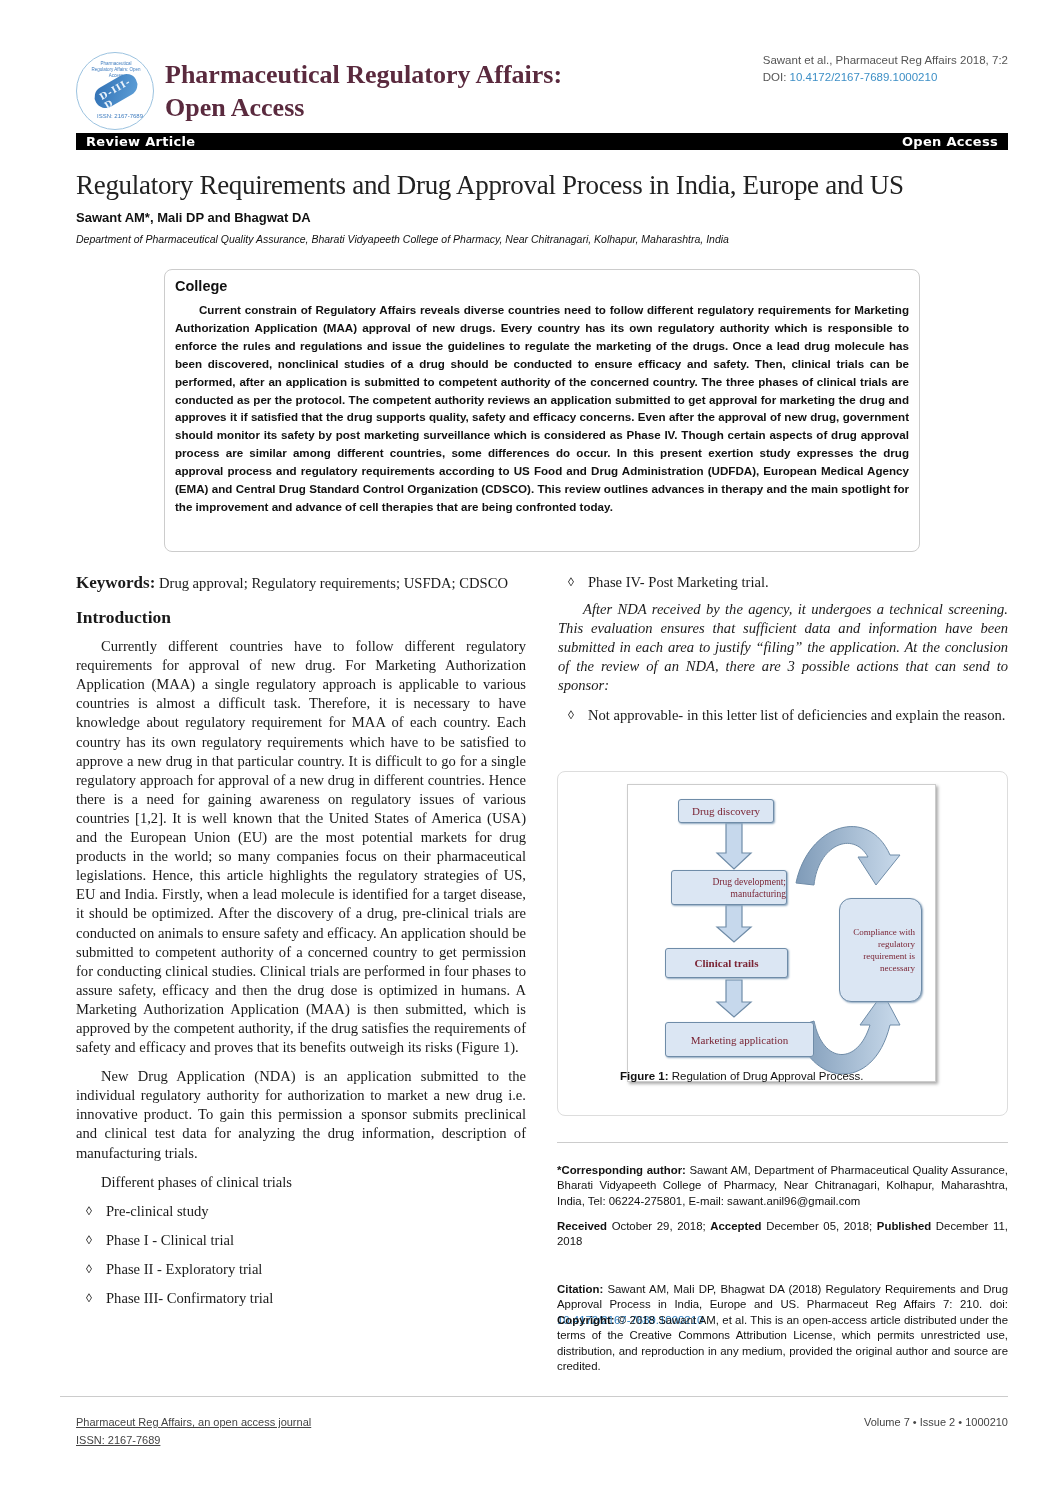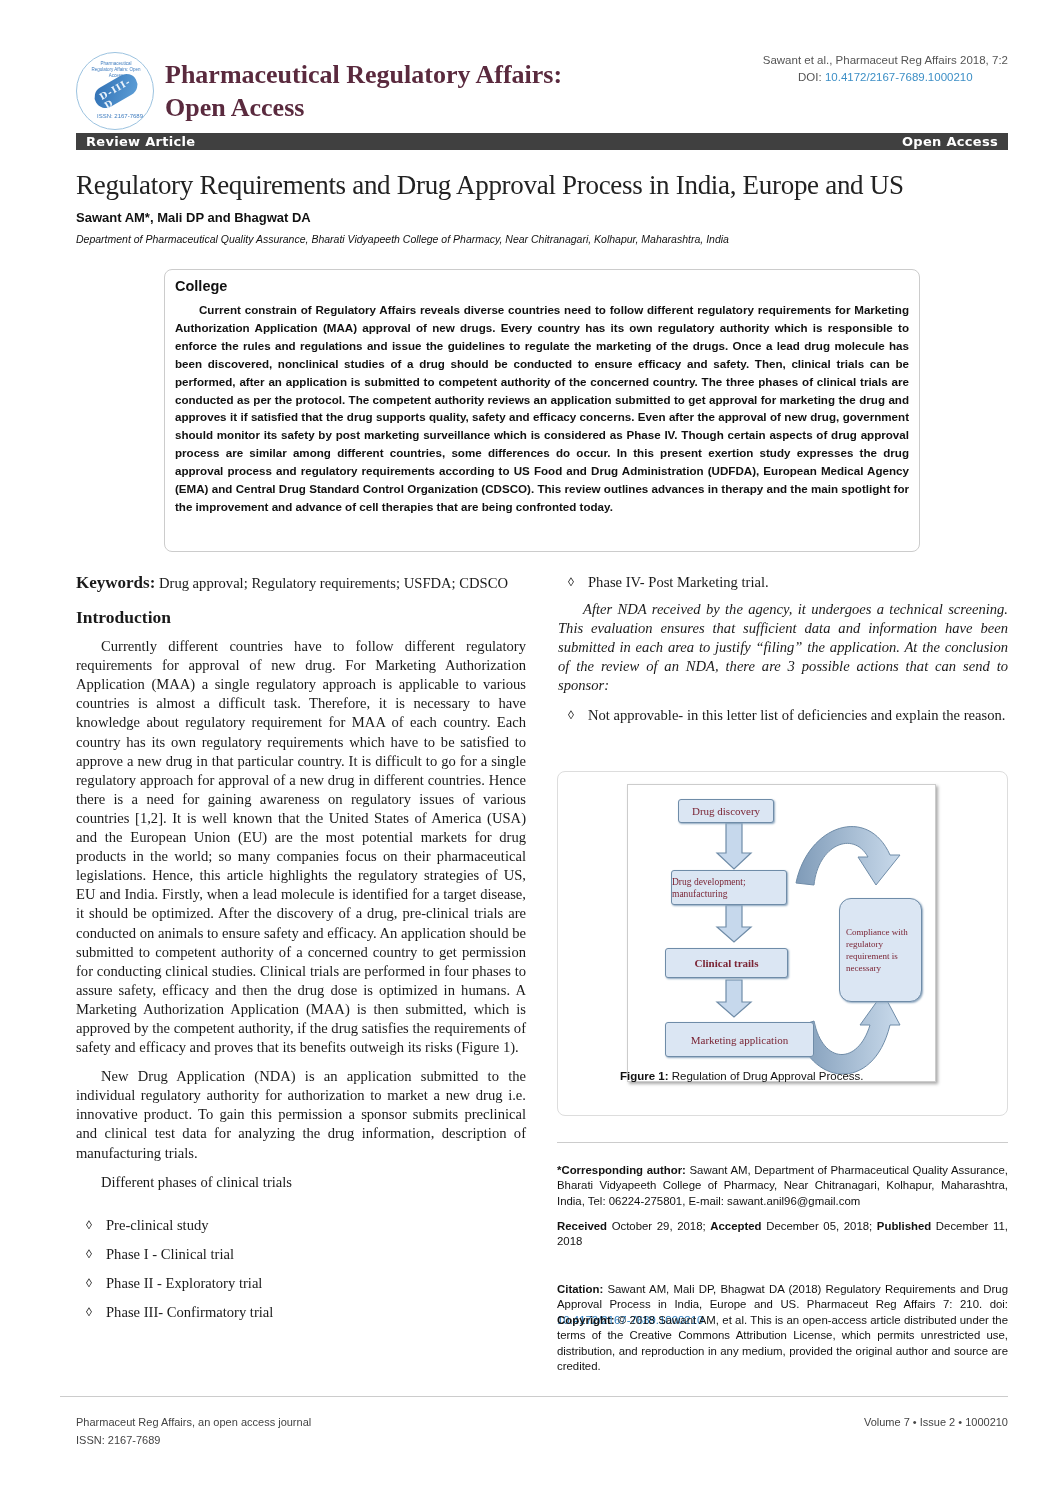--- a/index.html
+++ b/index.html
@@ -8,24 +8,24 @@
 
   
   .logo { left: 76px; top: 52px; width: 78px; height: 78px; border-radius: 50%; border: 1.5px solid #9cc3e0; background: #fff; }
   .logo .pill { position: absolute; left: 16px; top: 27px; width: 46px; height: 22px; border-radius: 11px; background: linear-gradient(135deg,#2f6fb3,#5fa0d8); transform: rotate(-30deg); }
   .logo .pill span { position: absolute; left: 6px; top: 4px; font: bold 9px "DejaVu Serif", serif; color: #e9f2fb; letter-spacing: 1px; }
   .logo .ring { position: absolute; font: 6px "Liberation Sans", sans-serif; color: #3f7cbf; }
   .logo .issn { left: 20px; top: 60px; }
   .logo .arc { left: 14px; top: 8px; width: 50px; text-align: center; }
 
   .journal-title { left: 165px; top: 58px; font: bold 26px "Liberation Serif", serif; color: #5a2a3e; line-height: 33px; }
-  .cite-top { right: 50px; top: 52px; font: 11.5px "Liberation Sans", sans-serif; color: #555; text-align: center; line-height: 17px; }
+  .cite-top { right: 50px; top: 52px; font: 11.5px "Liberation Sans", sans-serif; color: #555; text-align: left; line-height: 17px; }
   .cite-top .doi-link { color: #3d8fc6; }
 
-  .bar { left: 76px; top: 133px; width: 932px; height: 17px; background: #404040; }
+  .bar { left: 76px; top: 133px; width: 932px; height: 17px; background: #000000; }
   .bar .l { position: absolute; left: 10px; top: 0; font: bold 13px "DejaVu Sans", sans-serif; color: #fff; line-height: 17px; letter-spacing: 0.3px; }
   .bar .r { position: absolute; right: 10px; top: 0; font: bold 13px "DejaVu Sans", sans-serif; color: #fff; line-height: 17px; letter-spacing: 0.3px; }
 
   .art-title { left: 76px; top: 170px; width: 940px; font: 27px "Liberation Serif", serif; color: #222; letter-spacing: -0.3px; white-space: nowrap; }
   .authors { left: 76px; top: 210px; font: bold 13px "Liberation Sans", sans-serif; color: #111; }
   .affil { left: 76px; top: 233px; font: italic 10.5px "Liberation Sans", sans-serif; color: #111; white-space: nowrap; }
 
   
   .abstract { left: 164px; top: 269px; width: 756px; height: 283px; border: 1px solid #ccc; border-radius: 8px; padding: 8px 10px 0 10px; }
   .abstract h3 { font: bold 14.5px "Liberation Sans", sans-serif; margin-bottom: 7px; color: #111; }
@@ -40,21 +40,21 @@
   .kw b { font-size: 17px; }
   .col h2 { font: bold 17.5px "Liberation Serif", serif; margin: 14px 0 9px 0; }
   .bullet { display: flex; margin-bottom: 10px; }
   .bullet .dia { width: 30px; padding-left: 10px; font-size: 12px; flex: none; line-height: 19.1px; }
   .bullet .txt { flex: 1; text-align: justify; }
 
   
   .figbox { left: 557px; top: 771px; width: 451px; height: 345px; border: 1px solid #ddd; border-radius: 8px; }
   .figimg { left: 627px; top: 784px; width: 309px; height: 298px; border: 1px solid #ccc; box-shadow: 2px 2px 3px #aaa; background: #fff; }
   .caption { left: 620px; top: 1070px; font: 11.5px "Liberation Sans", sans-serif; color: #111; }
-  .node { position: absolute; background: #dbe6f3; border: 1.5px solid #6f8ca8; border-radius: 3px; box-shadow: 1px 1px 2px #8ea7bf; font: 11px "Liberation Serif", serif; color: #7a2434; text-align: left; display: flex; align-items: center; justify-content: center; line-height: 12px; }
+  .node { position: absolute; background: #dbe6f3; border: 1.5px solid #6f8ca8; border-radius: 3px; box-shadow: 1px 1px 2px #8ea7bf; font: 11px "Liberation Serif", serif; color: #7a2434; text-align: right; display: flex; align-items: center; justify-content: center; line-height: 12px; }
 
   
   .hr1 { left: 557px; top: 1142px; width: 451px; height: 1px; background: #ccc; }
   .foot { left: 557px; width: 451px; font: 11.4px "Liberation Sans", sans-serif; line-height: 15.3px; text-align: justify; color: #111; }
   .foot .link { color: #2d7fbf; }
 
   .hr2 { left: 60px; top: 1396px; width: 948px; height: 1px; background: #ccc; }
   .pgfoot { font: 11px "Liberation Sans", sans-serif; color: #444; line-height: 18px; }
 </style>
 </head>
@@ -90,21 +90,21 @@
 <div class="abs abstract">
   <h3>College</h3>
   <p>Current constrain of Regulatory Affairs reveals diverse countries need to follow different regulatory requirements for Marketing Authorization Application (MAA) approval of new drugs. Every country has its own regulatory authority which is responsible to enforce the rules and regulations and issue the guidelines to regulate the marketing of the drugs. Once a lead drug molecule has been discovered, nonclinical studies of a drug should be conducted to ensure efficacy and safety. Then, clinical trials can be performed, after an application is submitted to competent authority of the concerned country. The three phases of clinical trials are conducted as per the protocol. The competent authority reviews an application submitted to get approval for marketing the drug and approves it if satisfied that the drug supports quality, safety and efficacy concerns. Even after the approval of new drug, government should monitor its safety by post marketing surveillance which is considered as Phase IV. Though certain aspects of drug approval process are similar among different countries, some differences do occur. In this present exertion study expresses the drug approval process and regulatory requirements according to US Food and Drug Administration (UDFDA), European Medical Agency (EMA) and Central Drug Standard Control Organization (CDSCO). This review outlines advances in therapy and the main spotlight for the improvement and advance of cell therapies that are being confronted today.</p>
 </div>
 
 <div class="abs col left-col">
   <p class="kw"><b>Keywords:</b><span> Drug approval; Regulatory requirements; USFDA; CDSCO</span></p>
   <h2>Introduction</h2>
   <p class="ind" style="margin-bottom:10px;">Currently different countries have to follow different regulatory requirements for approval of new drug. For Marketing Authorization Application (MAA) a single regulatory approach is applicable to various countries is almost a difficult task. Therefore, it is necessary to have knowledge about regulatory requirement for MAA of each country. Each country has its own regulatory requirements which have to be satisfied to approve a new drug in that particular country. It is difficult to go for a single regulatory approach for approval of a new drug in different countries. Hence there is a need for gaining awareness on regulatory issues of various countries [1,2]. It is well known that the United States of America (USA) and the European Union (EU) are the most potential markets for drug products in the world; so many companies focus on their pharmaceutical legislations. Hence, this article highlights the regulatory strategies of US, EU and India. Firstly, when a lead molecule is identified for a target disease, it should be optimized. After the discovery of a drug, pre-clinical trials are conducted on animals to ensure safety and efficacy. An application should be submitted to competent authority of a concerned country to get permission for conducting clinical studies. Clinical trials are performed in four phases to assure safety, efficacy and then the drug dose is optimized in humans. A Marketing Authorization Application (MAA) is then submitted, which is approved by the competent authority, if the drug satisfies the requirements of safety and efficacy and proves that its benefits outweigh its risks (Figure 1).</p>
   <p class="ind" style="margin-bottom:10px;">New Drug Application (NDA) is an application submitted to the individual regulatory authority for authorization to market a new drug i.e. innovative product. To gain this permission a sponsor submits preclinical and clinical test data for analyzing the drug information, description of manufacturing trials.</p>
-  <p class="ind" style="margin-bottom:24px;">Different phases of clinical trials</p>
+  <p class="ind" style="margin-bottom:10px;">Different phases of clinical trials</p>
   <div class="bullet">
       <span class="dia">◊</span>
       <span class="txt">Pre-clinical study</span>
     </div>
   <div class="bullet">
       <span class="dia">◊</span>
       <span class="txt">Phase I - Clinical trial</span>
     </div>
   <div class="bullet">
       <span class="dia">◊</span>
@@ -163,17 +163,17 @@
   <b>Received</b><span> October 29, 2018; </span><b>Accepted</b><span> December 05, 2018; </span><b>Published</b><span> December 11, 2018</span>
 </div>
 <div class="abs foot" style="top:1282px;">
   <b>Citation:</b><span> Sawant AM, Mali DP, Bhagwat DA (2018) Regulatory Requirements and Drug Approval Process in India, Europe and US. Pharmaceut Reg Affairs 7: 210. doi: </span><span class="link">10.4172/2167-7689.1000210</span>
 </div>
 <div class="abs foot" style="top:1313px;">
   <b>Copyright:</b><span> © 2018 Sawant AM, et al. This is an open-access article distributed under the terms of the Creative Commons Attribution License, which permits unrestricted use, distribution, and reproduction in any medium, provided the original author and source are credited.</span>
 </div>
 
 <div class="abs hr2"></div>
-<div class="abs pgfoot" style="left:76px;top:1413px;">
+<div class="abs pgfoot" style="left:76px;top:1413px;text-decoration:underline;">
   <div>Pharmaceut Reg Affairs, an open access journal</div>
   <div>ISSN: 2167-7689</div>
 </div>
 <div class="abs pgfoot" style="right:50px;top:1413px;">Volume 7 • Issue 2 • 1000210</div>
 
 </body></html>

